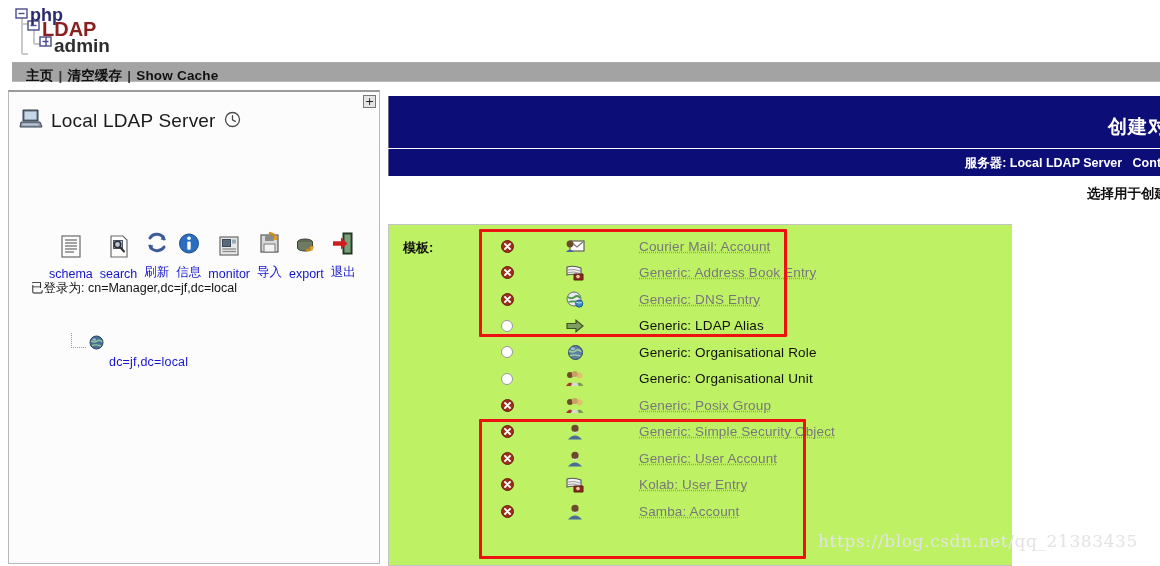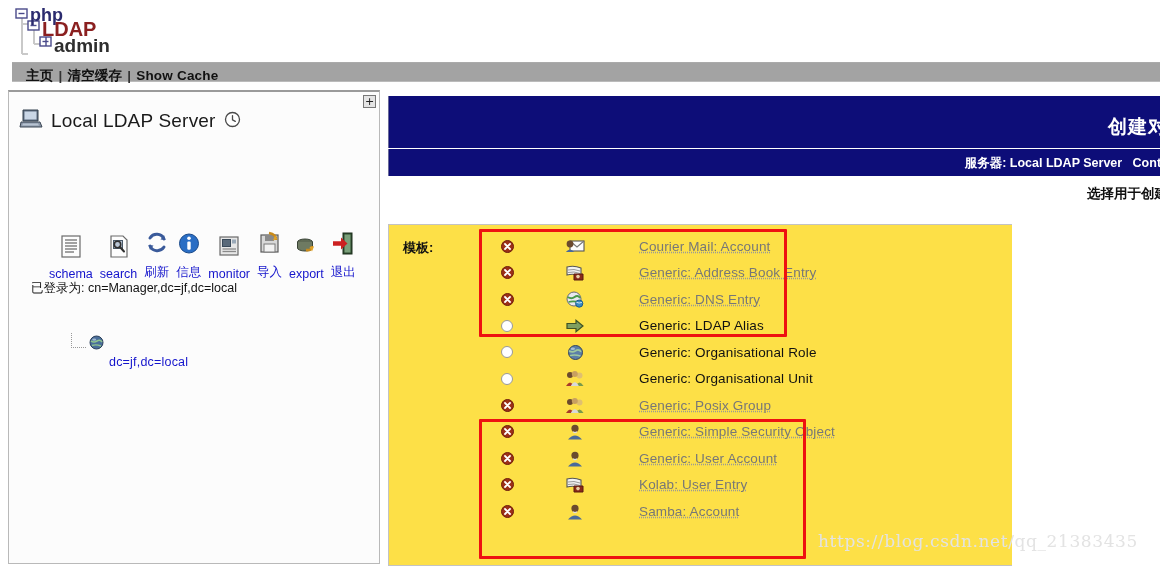--- a/index.html
+++ b/index.html
@@ -95,21 +95,21 @@
     white-space:nowrap; font-weight:bold;
   }
   .blue-sub .lbl-plain { font-weight:bold; }
   .subtitle-row {
     position:absolute; right:0; top:95px; width:780px; text-align:right;
     font-size:13.5px; color:#111; font-weight:bold; white-space:nowrap;
   }
 
   .tpl-panel {
     position:absolute; left:0; top:134px; width:624px; height:342px;
-    background:#fde047; border:1px solid #c3c3c3; border-right:none; box-sizing:border-box;
+    background:#bef264; border:1px solid #c3c3c3; border-right:none; box-sizing:border-box;
   }
   .tpl-label {
     position:absolute; left:14px; top:14px; font-size:13px; font-weight:bold; color:#111;
   }
 
   .tpl-list { position:absolute; left:95px; top:8px; width:660px; }
   .tpl-row {
     display:flex; align-items:center; height:26.5px; padding-left:14px;gap:45px;
   }
   .tpl-row .sel { width:18px; display:flex; align-items:center; justify-content:center; }

